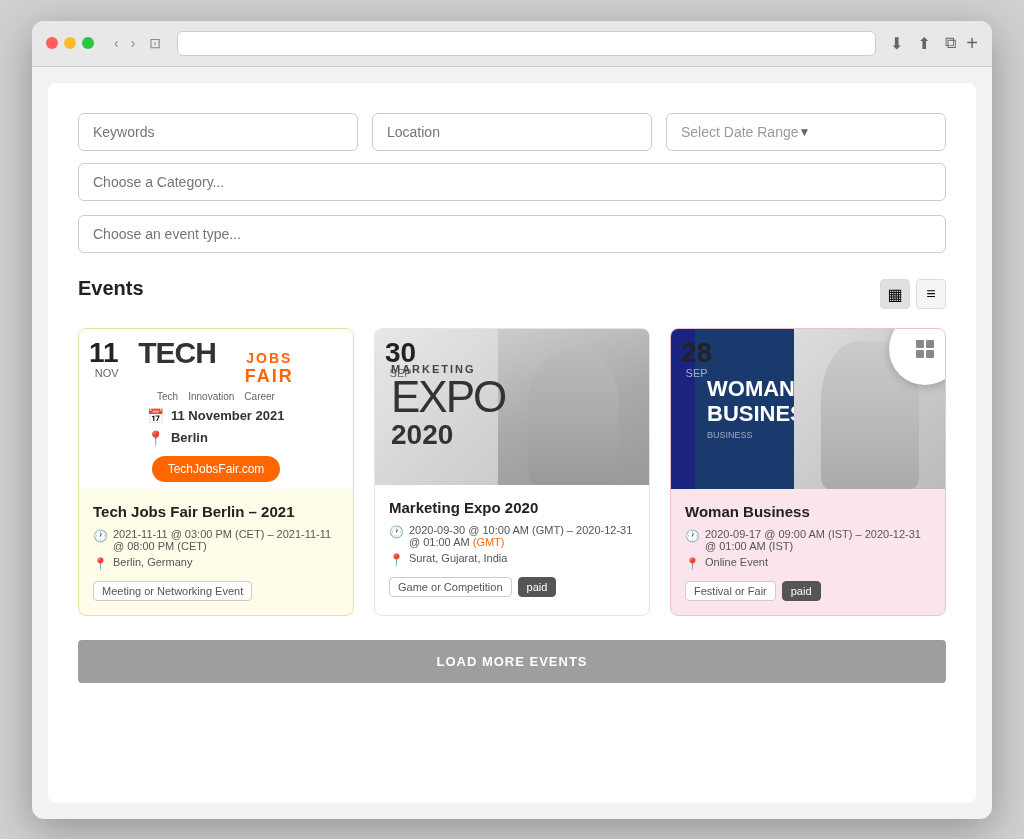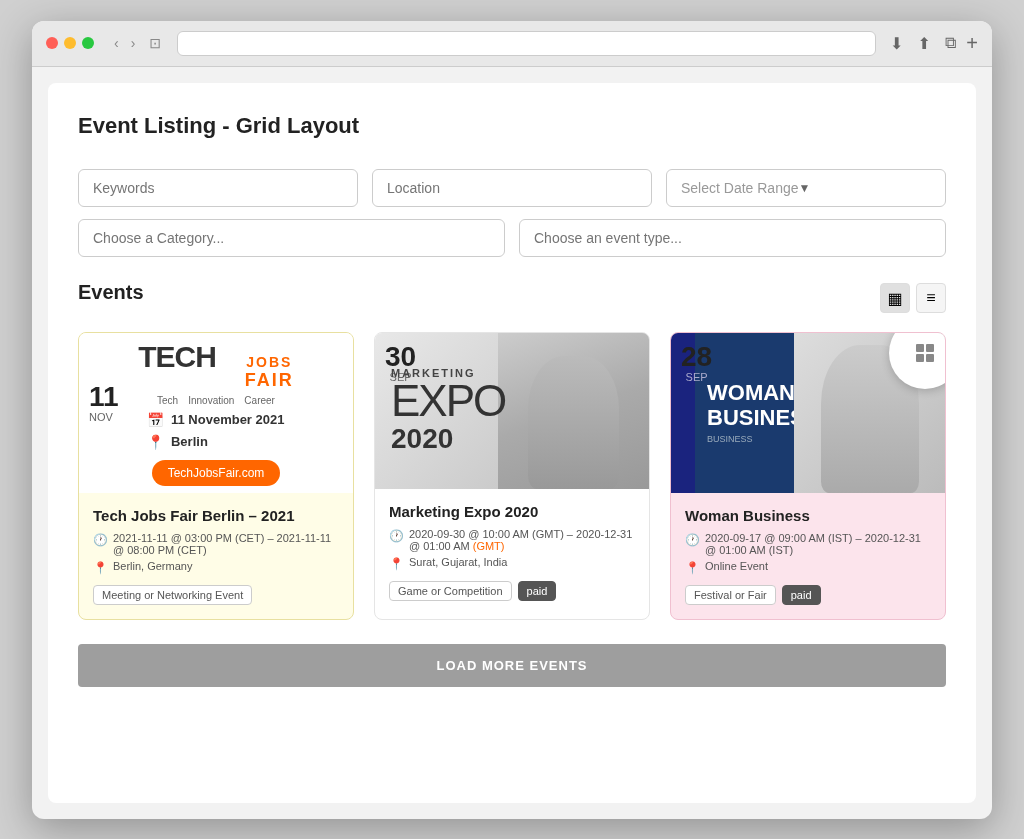--- a/index.html
+++ b/index.html
@@ -104,20 +104,21 @@
       margin-bottom: 24px;
     }
     .search-row-1 {
       display: flex;
       gap: 14px;
       margin-bottom: 12px;
     }
     .search-row-2 {
       display: flex;
       gap: 14px;
+      flex-direction: column;
     }
     .search-input {
       border: 1px solid #ccc;
       border-radius: 6px;
       padding: 10px 14px;
       font-size: 14px;
       color: #999;
       outline: none;
     }
     .input-keywords { width: 280px; }
@@ -171,22 +172,21 @@
       display: flex;
       flex-direction: column;
       align-items: flex-start;
       padding: 12px;
       position: relative;
     }
     .tech-date-badge {
       position: absolute;
       top: 10px;
       left: 10px;
-      text-align: left;
-      margin-top: 40px;
+      text-align: right;
     }
     .tech-date-badge .day {
       font-size: 28px;
       font-weight: 700;
       color: #222;
       display: block;
       line-height: 1;
     }
     .tech-date-badge .month {
       font-size: 11px;
@@ -486,21 +486,20 @@
     <input class="address-bar" value="" style="">
     <div class="browser-actions">
       <button class="action-btn">⬇</button>
       <button class="action-btn">⬆</button>
       <button class="action-btn">⧉</button>
       <button class="add-btn">+</button>
     </div>
   </div>
 
   <div class="browser-content">
-    <h1 class="page-title">Event Listing - Grid Layout</h1>
 
     <div class="search-section">
       <div class="search-row-1">
         <input class="search-input input-keywords" placeholder="Keywords" style="">
         <input class="search-input input-location" placeholder="Location" style="">
         <div class="search-input input-daterange">
           <span>Select Date Range</span>
           <span class="arrow">▼</span>
         </div>
       </div>

